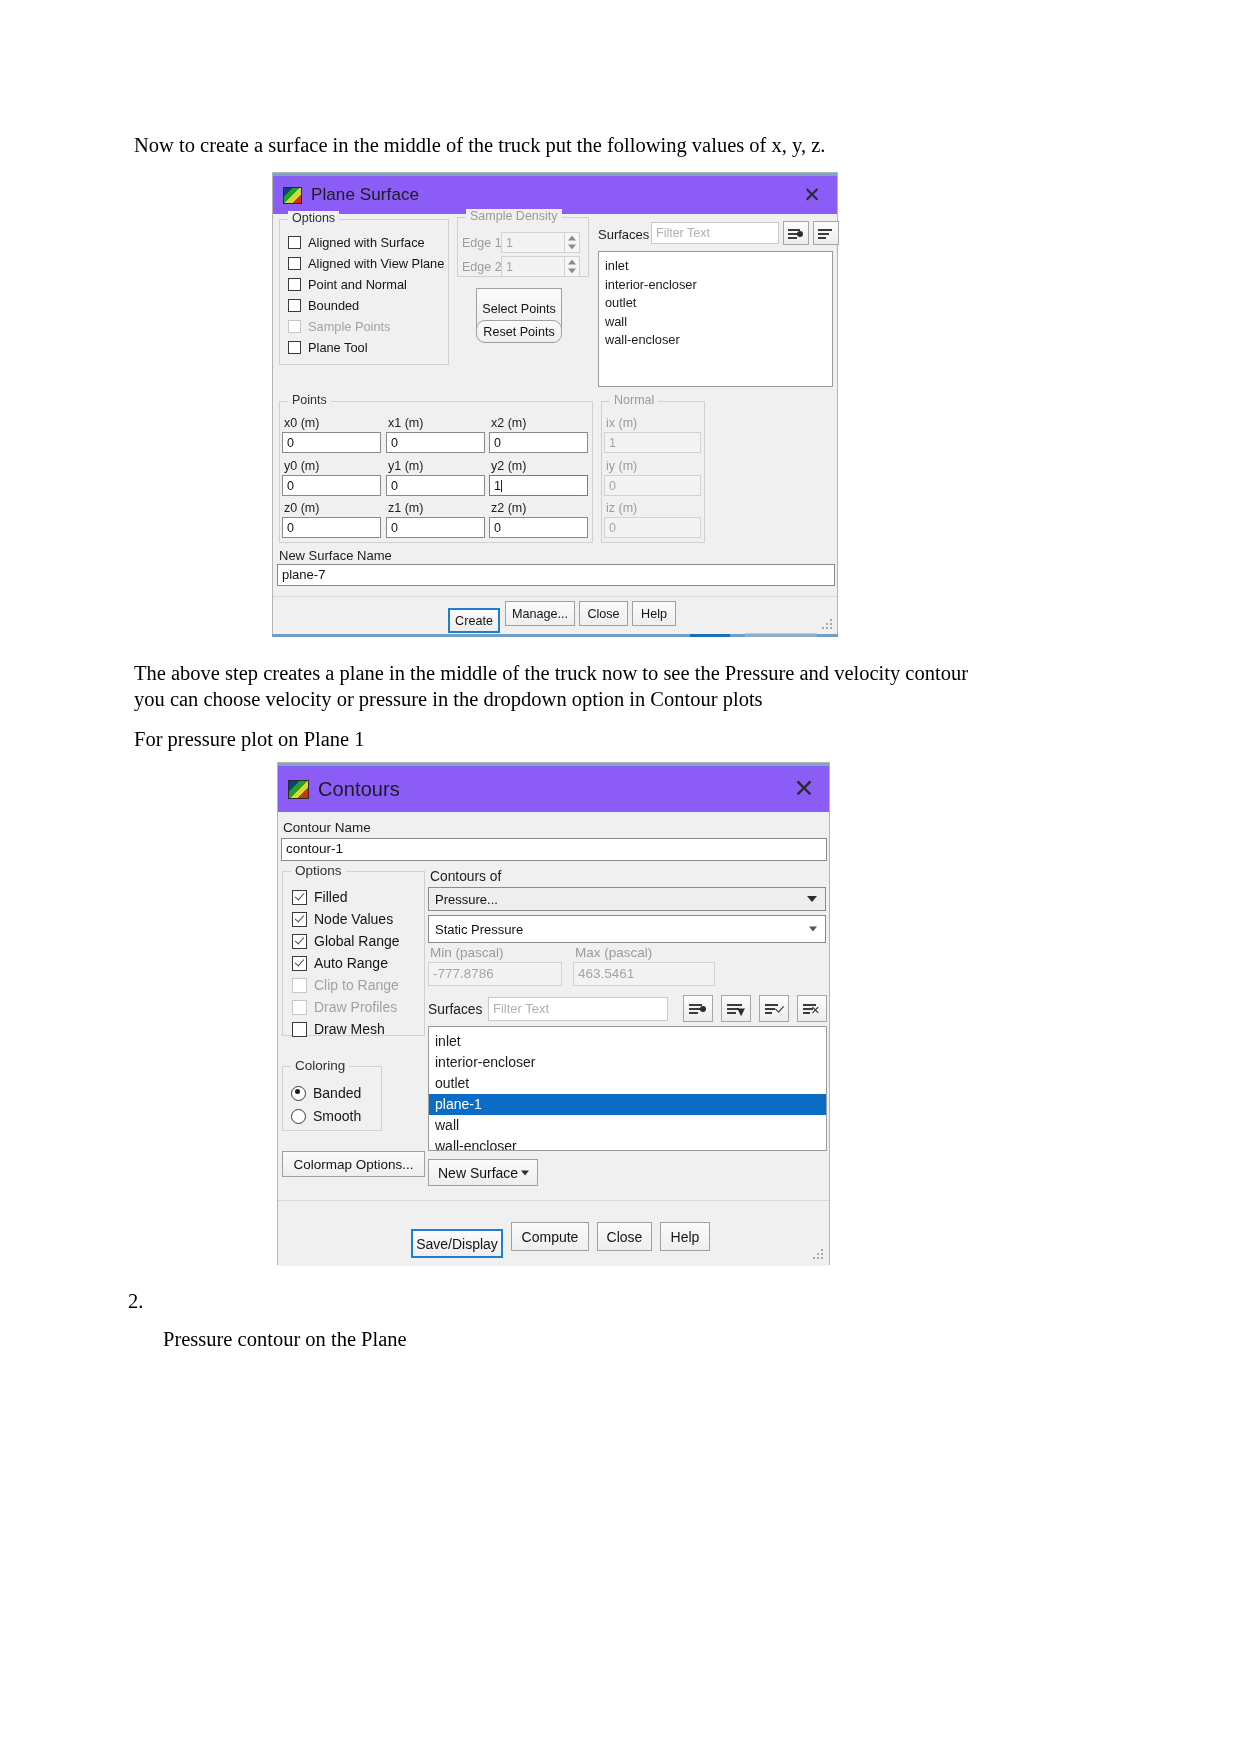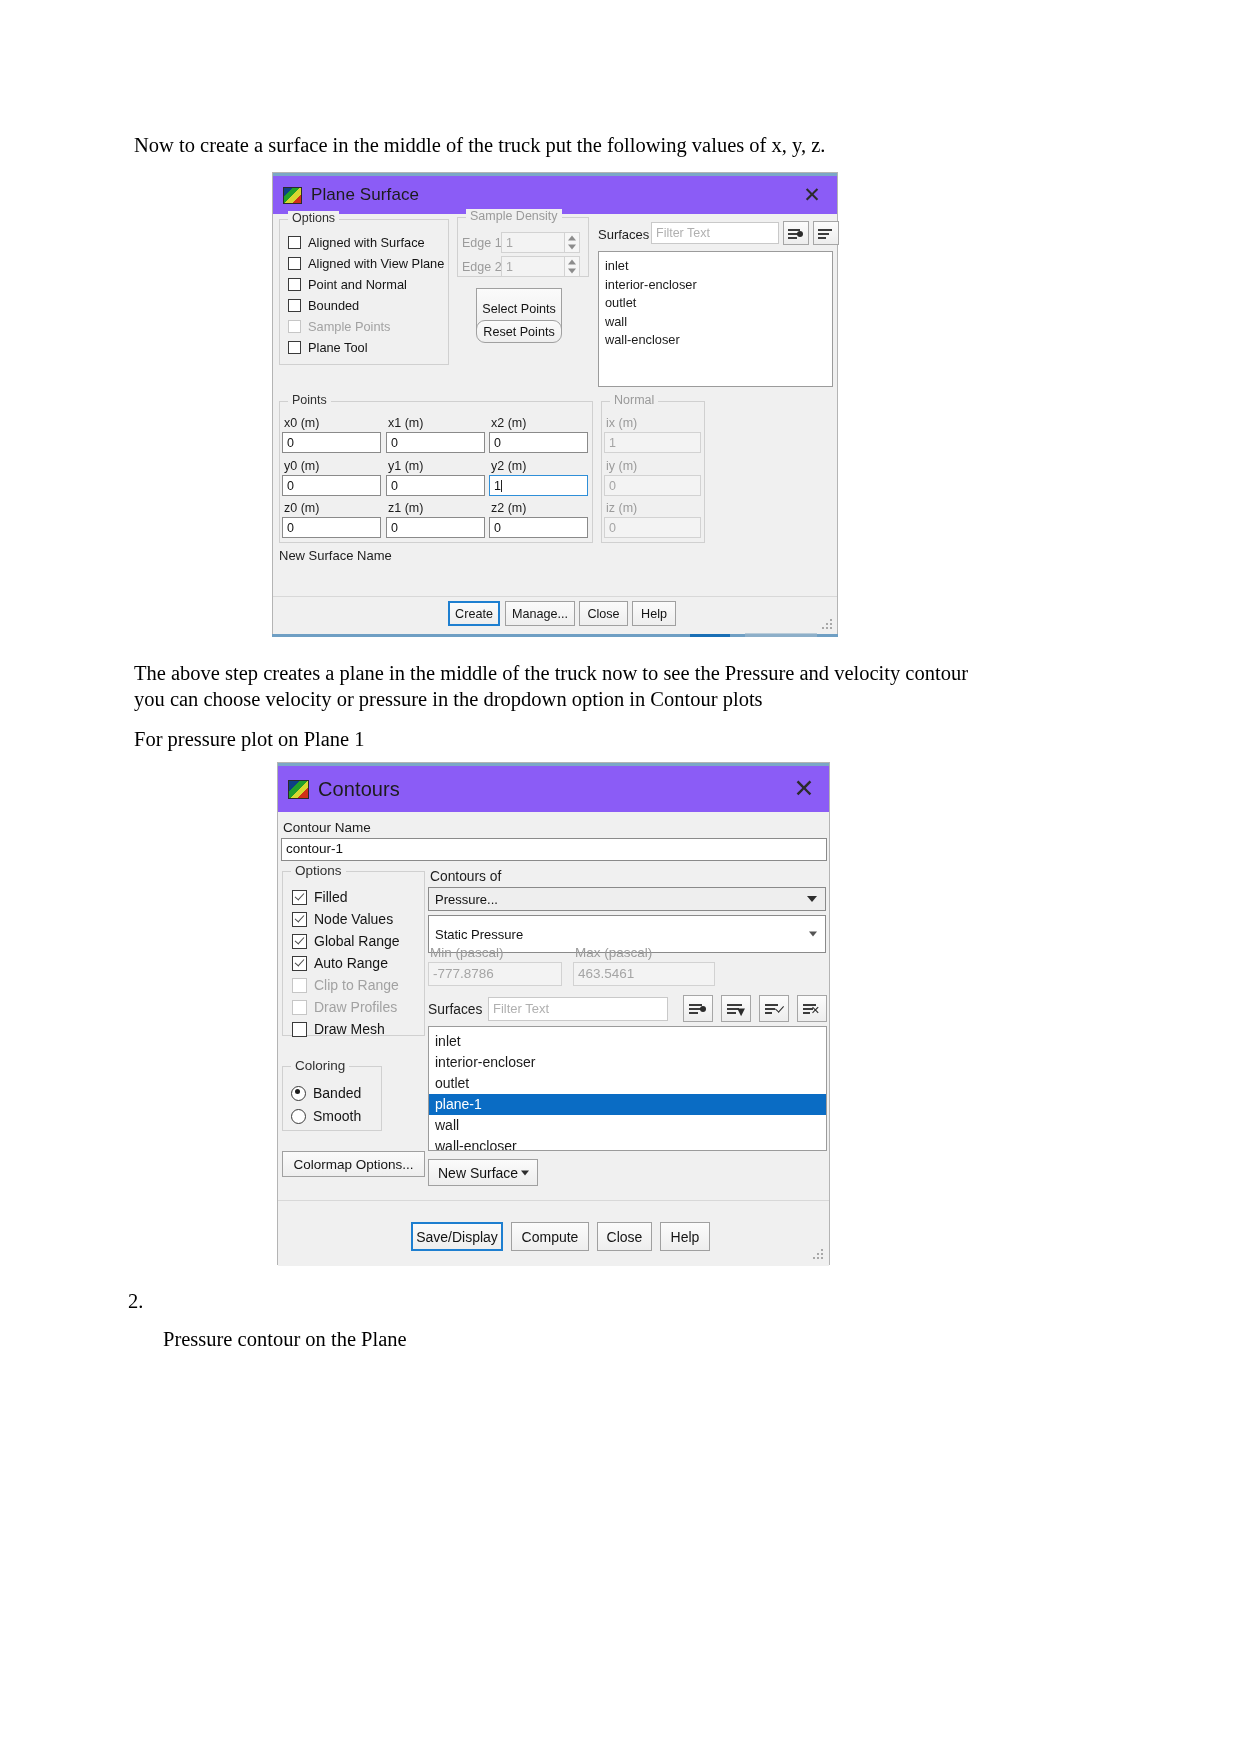--- a/index.html
+++ b/index.html
@@ -195,20 +195,21 @@
     font-size: 12.6px;
     color: #141414;
     display: flex;
     align-items: center;
     justify-content: center;
     cursor: pointer;
     white-space: nowrap;
   }
   .btn.default {
     border: 2px solid #1e7fd0;
+    margin-top: 7px;
   }
   
   .listbox {
     position: absolute;
     box-sizing: border-box;
     background: #fff;
     border: 1px solid #9b9b9b;
     overflow: hidden;
   }
   .listitem {
@@ -456,20 +457,21 @@
       <span class="group-title dim">Normal</span>
     </div>
     <span class="lbl dim" style="left:333px; top:243px;">ix (m)</span>
     <div class="field disabled" style="left:331px; top:259px; width:97px; height:21px;">1</div>
     <span class="lbl dim" style="left:333px; top:286px;">iy (m)</span>
     <div class="field disabled" style="left:331px; top:302px; width:97px; height:21px;">0</div>
     <span class="lbl dim" style="left:333px; top:328px;">iz (m)</span>
     <div class="field disabled" style="left:331px; top:344px; width:97px; height:21px;">0</div>
 
     <span class="lbl" style="left:6px; top:375px; font-size:13px;">New Surface Name</span>
+    <div class="field" style="left:4px; top:391px; width:558px; height:22px; font-size:13px;">plane-7</div>
 
     <div class="dlg-footer" style="top:423px; height:38px;"></div>
     <div class="btn default" style="left:175px; top:428px; width:52px; height:25px;">Create</div>
     <div class="btn" style="left:232px; top:428px; width:70px; height:25px;">Manage...</div>
     <div class="btn" style="left:306px; top:428px; width:49px; height:25px;">Close</div>
     <div class="btn" style="left:359px; top:428px; width:44px; height:25px;">Help</div>
 
     <div class="resize-grip" style="right:4px; bottom:3px;">
       <i style="left:8px; top:0;"></i>
         <i style="left:4px; top:4px;"></i>
@@ -546,21 +548,21 @@
       <span>Smooth</span>
     </div>
 
     <div class="btn" style="left:4px; top:388px; width:143px; height:26px; font-size:13.5px;">Colormap Options...</div>
 
     <span class="lbl" style="left:152px; top:106px; font-size:13.8px;">Contours of</span>
     <div class="combo grey" style="left:150px; top:124px; width:398px; height:24px;">
       <span>Pressure...</span>
       <span class="arrow"></span>
     </div>
-    <div class="combo thinarrow" style="left:150px; top:152px; width:398px; height:38px;text-align:right;">
+    <div class="combo thinarrow" style="left:150px; top:152px; width:398px; height:28px;text-align:right;">
       <span>Static Pressure</span>
       <span class="arrow"></span>
     </div>
     <span class="lbl dim" style="left:152px; top:182px; font-size:13.5px;">Min (pascal)</span>
     <span class="lbl dim" style="left:297px; top:182px; font-size:13.5px;">Max (pascal)</span>
     <div class="field disabled" style="left:150px; top:199px; width:134px; height:24px; font-size:13.5px; padding-top:3px;">-777.8786</div>
     <div class="field disabled" style="left:295px; top:199px; width:142px; height:24px; font-size:13.5px; padding-top:3px;">463.5461</div>
 
     <span class="lbl" style="left:150px; top:239px; font-size:13.8px;">Surfaces</span>
     <div class="field placeholder" style="left:210px; top:234px; width:180px; height:24px; border-color:#c9c9c9; font-size:13px; padding-top:3px;">Filter Text</div>

